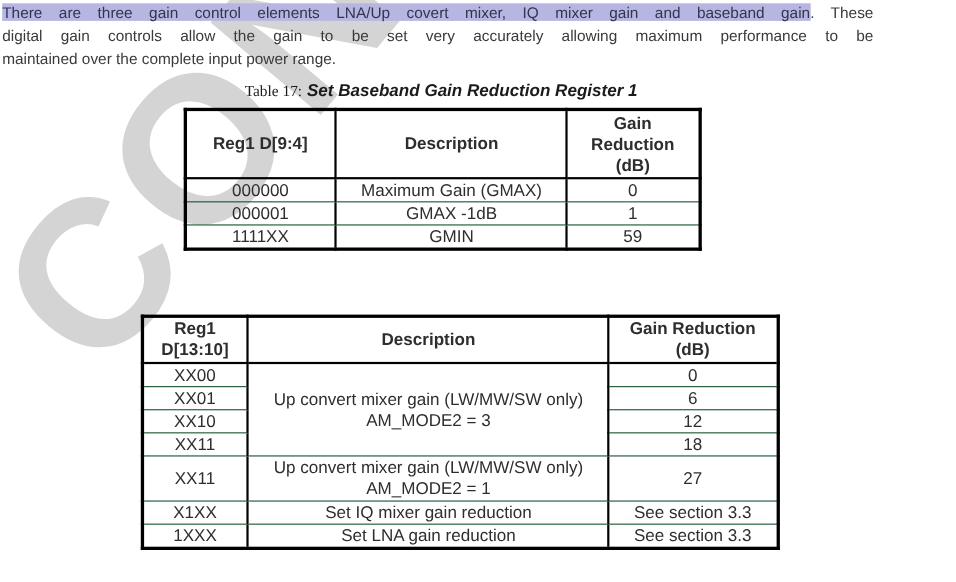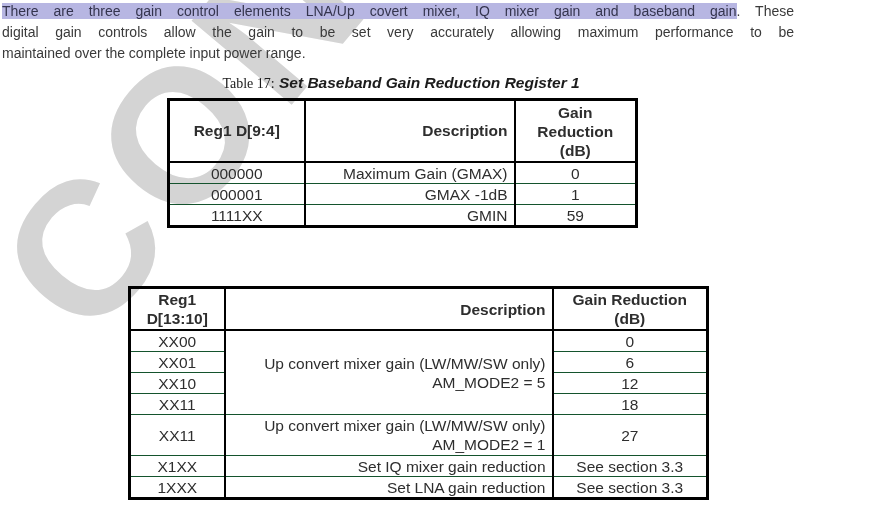--- a/index.html
+++ b/index.html
@@ -37,21 +37,21 @@
     position: absolute;
     border-collapse: collapse;
     table-layout: fixed;
     border: 3px solid #000;
     font-size: 15.5px; color: #2e2e2e;
   }
   .doc-table td, .doc-table th { border: 1px solid #14532d; padding: 0 6px; overflow: hidden; }
   .doc-table th { font-weight: bold; border-bottom: 2px solid #000; }
   .doc-table .vdiv { border-right: 2px solid #000; }
   .doc-table .ctr { text-align: center; }
-  .doc-table .lft { text-align: right; padding-left: 8px; }
+  .doc-table .lft { text-align: center; padding-left: 8px; }
   .t17 { left: 167px; top: 98px; width: 468px; }
   .t17 th { height: 60px; vertical-align: middle; }
   .t17 td { height: 20px; line-height: 19px; }
   .t18 { left: 128px; top: 286px; width: 578px; }
   .t18 th { height: 40px; vertical-align: middle; line-height: 19px; }
   .t18 td { height: 20px; line-height: 19px; }
   .t18 td.dbl { height: 40px; line-height: 19px; }
   .t18 td.merged { vertical-align: middle; }
   .hdr3 div, .hdr2 div { line-height: 19px; }
 </style>
@@ -127,21 +127,21 @@
       <th class="lft vdiv">Description</th>
       <th class="ctr hdr2">
         <div>Gain Reduction</div>
         <div>(dB)</div>
       </th>
     </tr>
     <tr>
       <td class="ctr vdiv">XX00</td>
       <td class="lft vdiv merged" rowspan="4">
         <div>Up convert mixer gain (LW/MW/SW only)</div>
-        <div>AM_MODE2 = 5</div>
+        <div>AM_MODE2 = 3</div>
       </td>
       <td class="ctr">0</td>
     </tr>
     <tr>
       <td class="ctr vdiv">XX01</td>
       <td class="ctr">6</td>
     </tr>
     <tr>
       <td class="ctr vdiv">XX10</td>
       <td class="ctr">12</td>

